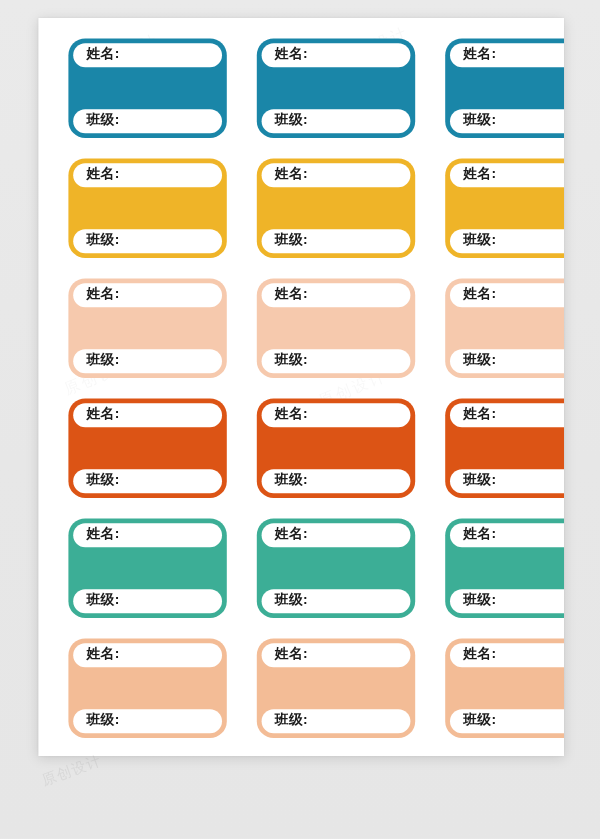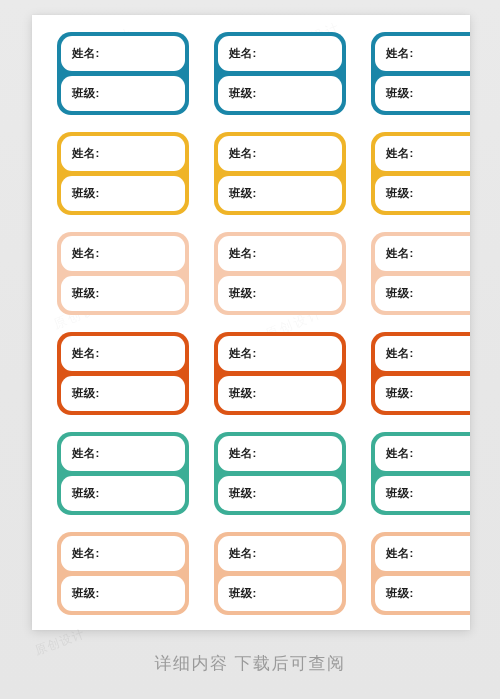--- a/index.html
+++ b/index.html
@@ -71,21 +71,21 @@
     border-radius: 14px;
     padding: 4px;
     display: flex;
     flex-direction: column;
     justify-content: space-between;
   }
 
   .tag-field {
     background: #ffffff;
     border-radius: 11px;
-    height: 35px;
+    height: 20px;
     display: flex;
     align-items: center;
     padding-left: 11px;
     box-sizing: border-box;
   }
 
   .tag-field-label {
     font-size: 11.5px;
     font-weight: bold;
     color: #1b1b1b;
@@ -276,14 +276,13 @@
           </div>
           <div class="tag-field">
             <span class="tag-field-label">班级:</span>
           </div>
         </div>
       </div>
   </div>
 
   <div id="stage-watermark">原创设计</div>
 
-  <div id="footer-caption">详细内容 下载后可查阅</div>
 </div>
 
 </body></html>

